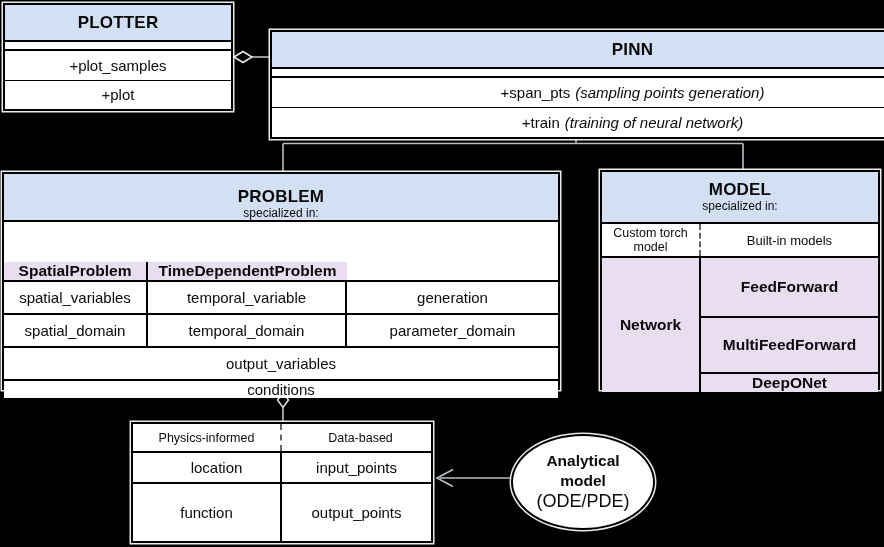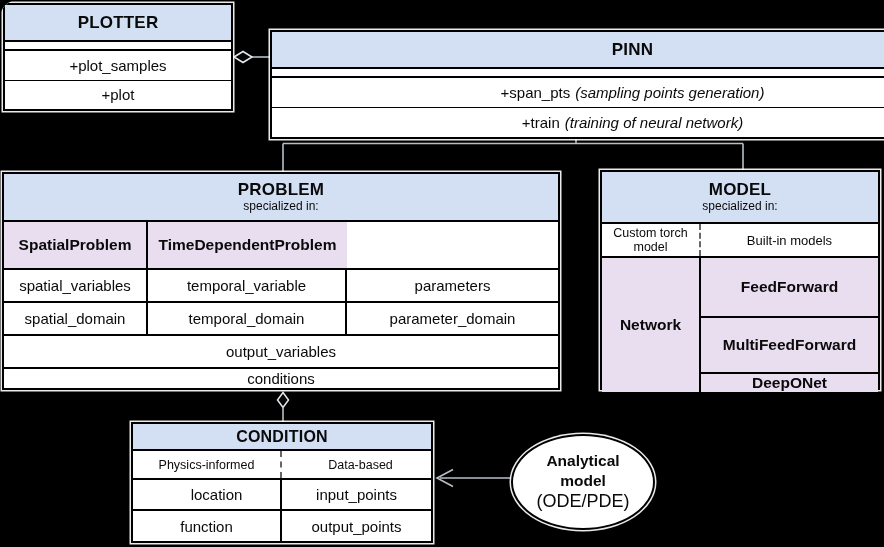--- a/index.html
+++ b/index.html
@@ -4,21 +4,21 @@
 <style>
   :root{
     --blue:#d3e0f4;
     --purple:#e9def0;
     --line:#b7bfc7;
     --ink:#0a0a0a;
   }
   html,body{margin:0;padding:0;background:#000;}
   #canvas{
     position:relative;width:884px;height:547px;background:#000;overflow:hidden;
-    font-family:"Liberation Sans",sans-serif;color:var(--ink);border-radius:18px;
+    font-family:"Liberation Sans",sans-serif;color:var(--ink);
   }
   .box{
     position:absolute;background:#fff;border:2px solid #000;box-sizing:border-box;
     box-shadow:0 0 0 1.5px rgba(255,255,255,.92);
     display:flex;flex-direction:column;z-index:2;
   }
   .hdr{
     background:var(--blue);border-bottom:2px solid #000;
     display:flex;flex-direction:column;align-items:center;justify-content:center;
     flex:0 0 auto;box-sizing:border-box;
@@ -107,32 +107,32 @@
       <span>+span_pts</span>
       <span class="it">(sampling points generation)</span>
     </div>
     <div class="mrow">
       <span>+train</span>
       <span class="it">(training of neural network)</span>
     </div>
   </div>
 
   <div class="box" style="left:2px;top:172px;width:558px;height:218px;">
-    <div class="hdr" style="flex:0 0 48px;">
+    <div class="hdr" style="flex:0 0 48px;justify-content:flex-end;">
       <span class="t">PROBLEM</span>
       <span class="s">specialized in:</span>
     </div>
-    <div class="flexrow" style="height:48px;">
+    <div class="flexrow" style="height:20px;margin-top:40px;">
       <div class="cell purple c1">SpatialProblem</div>
       <div class="cell purple c2">TimeDependentProblem</div>
     </div>
     <div class="flexrow" style="height:33px;">
       <div class="cell c1">spatial_variables</div>
       <div class="cell c2">temporal_variable</div>
-      <div class="cell c3">parameters</div>
+      <div class="cell c3">generation</div>
     </div>
     <div class="flexrow" style="height:33px;">
       <div class="cell c1">spatial_domain</div>
       <div class="cell c2">temporal_domain</div>
       <div class="cell c3">parameter_domain</div>
     </div>
     <div class="shared" style="height:33px;">output_variables</div>
     <div class="shared last">conditions</div>
   </div>
 
@@ -149,23 +149,20 @@
       <div class="netcell">Network</div>
       <div class="bicol">
         <div class="bicell" style="height:60px;">FeedForward</div>
         <div class="bicell" style="height:56px;">MultiFeedForward</div>
         <div class="bicell">DeepONet</div>
       </div>
     </div>
   </div>
 
   <div class="box" style="left:131px;top:422px;width:302px;height:121px;">
-    <div class="hdr" style="flex:0 0 27px;">
-      <span class="t" style="font-size:16px;">CONDITION</span>
-    </div>
     <div class="flexrow" style="height:29px;gap:8px;">
       <div class="cell dashR small" style="width:149px;flex:0 0 149px;border-right-width:2px;">Physics-informed</div>
       <div class="cell c3 small">Data-based</div>
     </div>
     <div class="flexrow" style="height:31px;">
       <div class="cell" style="width:149px;flex:0 0 149px;padding-left:20px;">location</div>
       <div class="cell c3">input_points</div>
     </div>
     <div class="flexrow last">
       <div class="cell" style="width:149px;flex:0 0 149px;">function</div>

